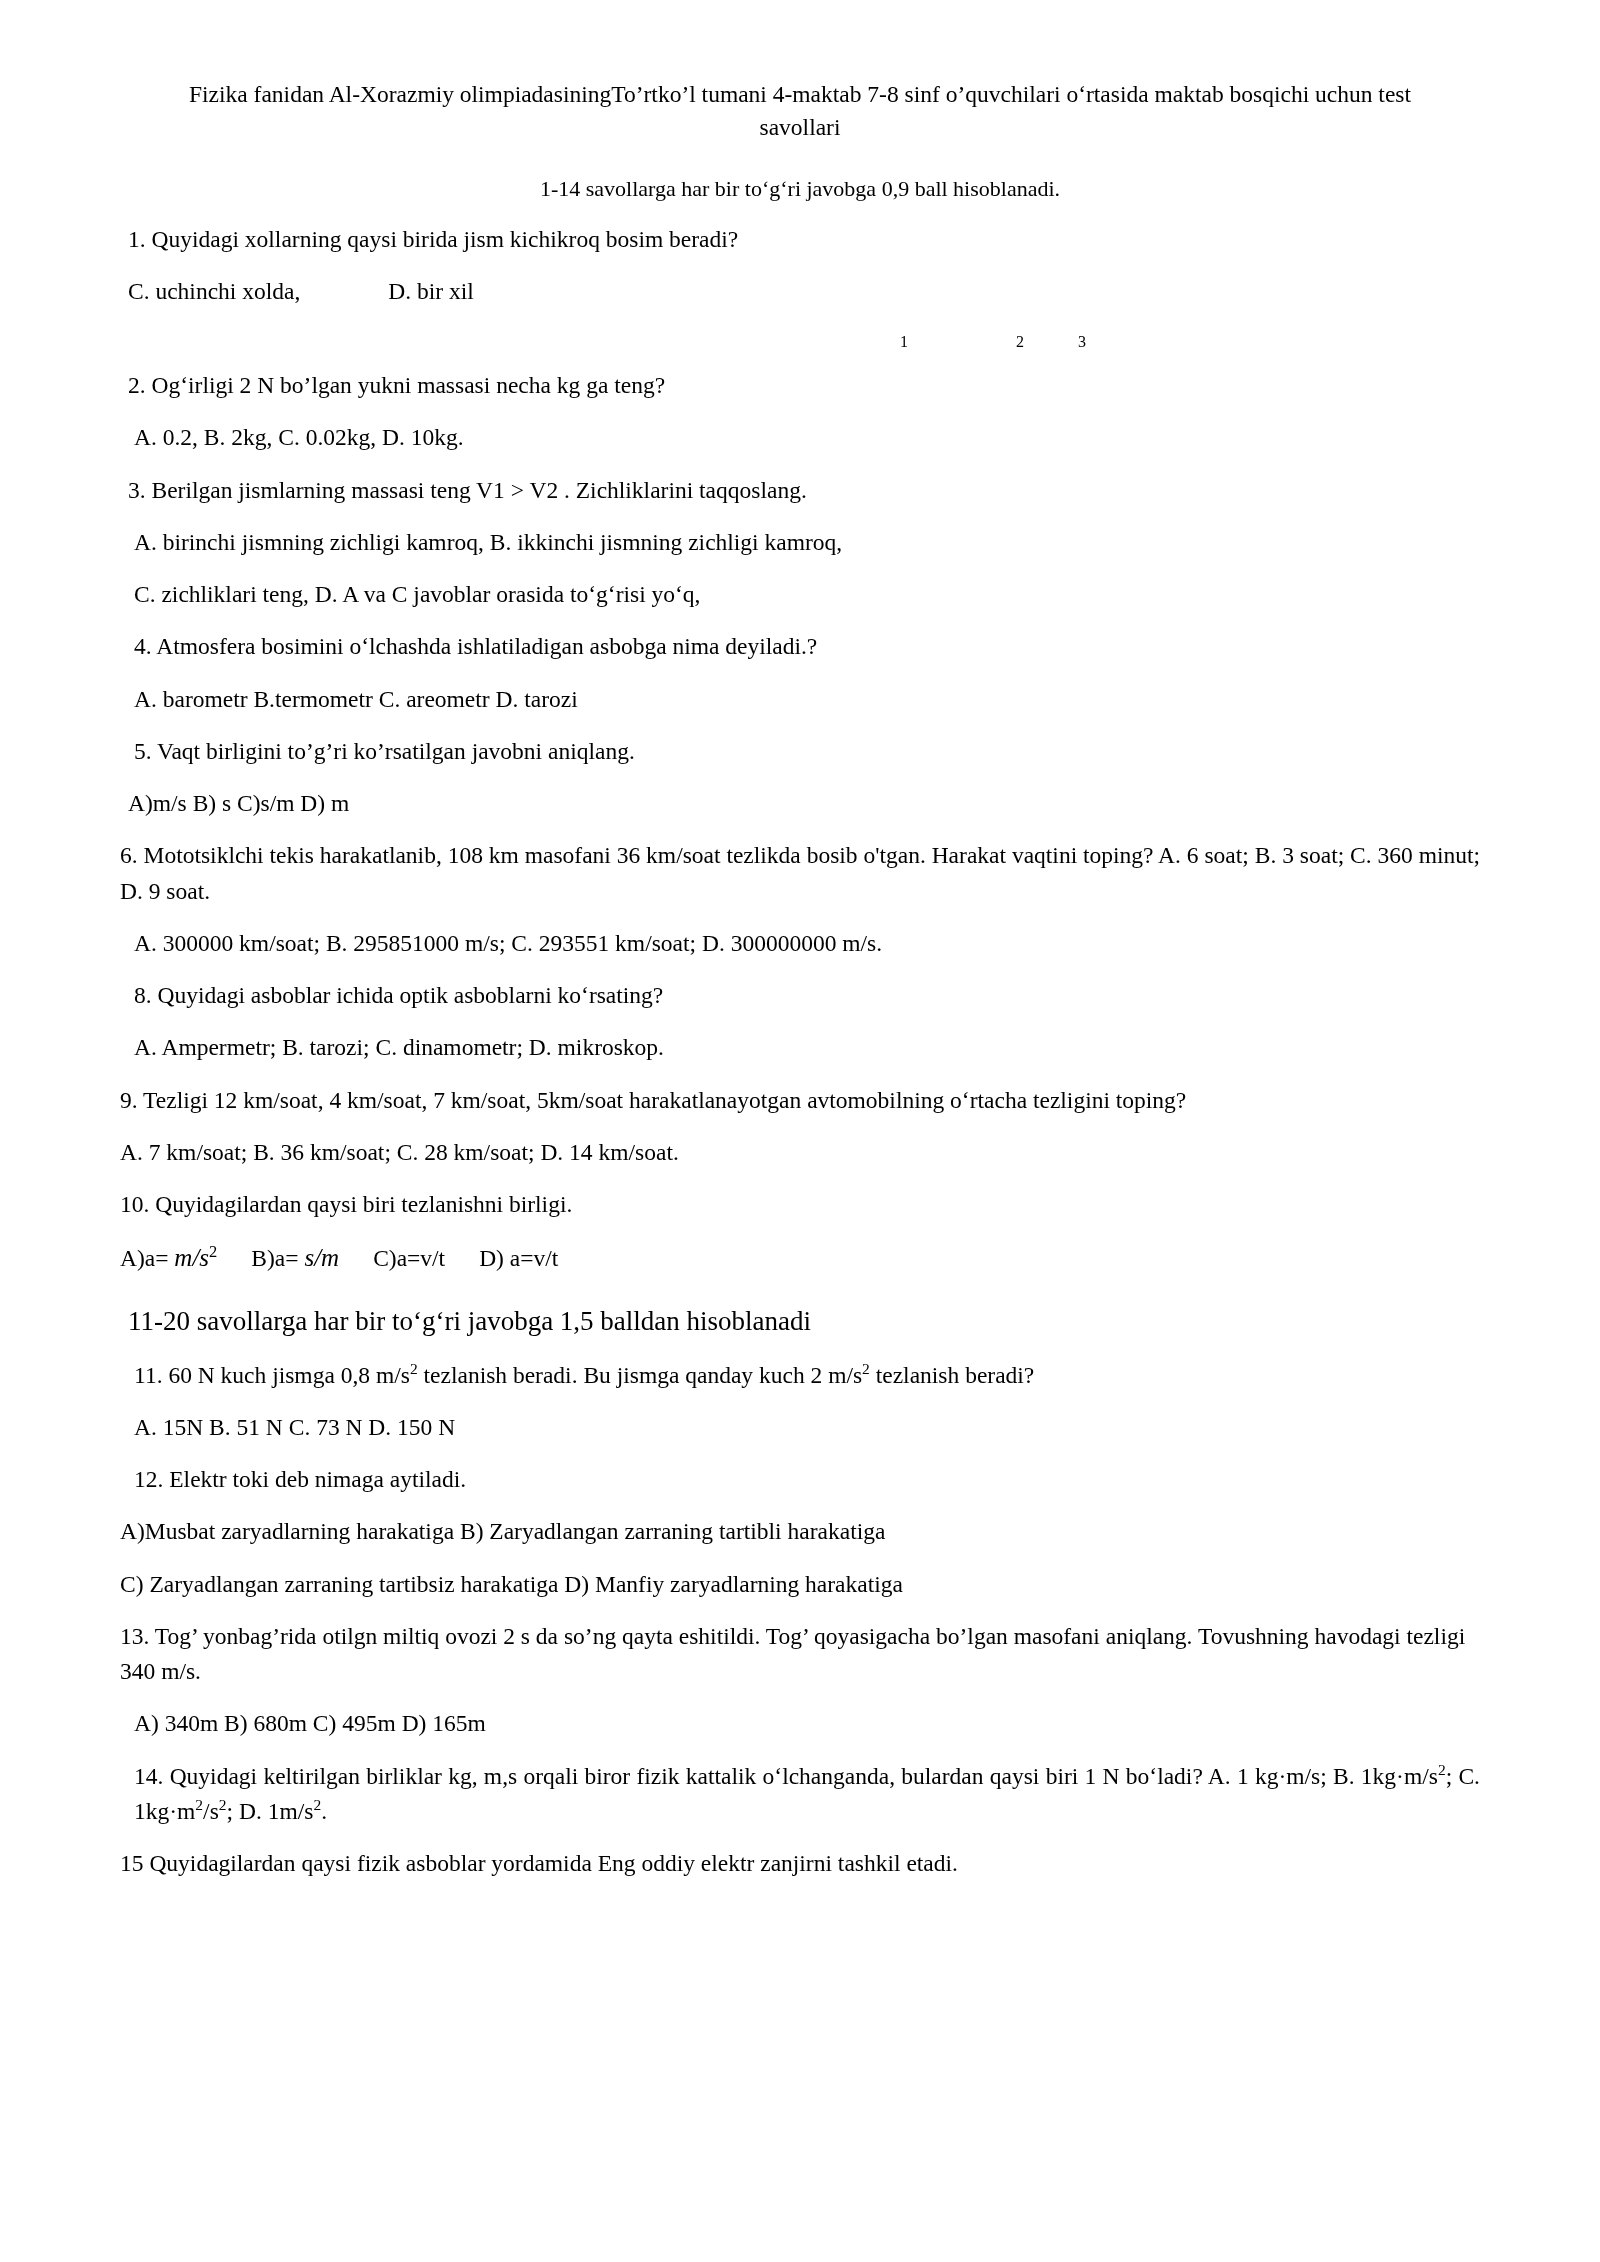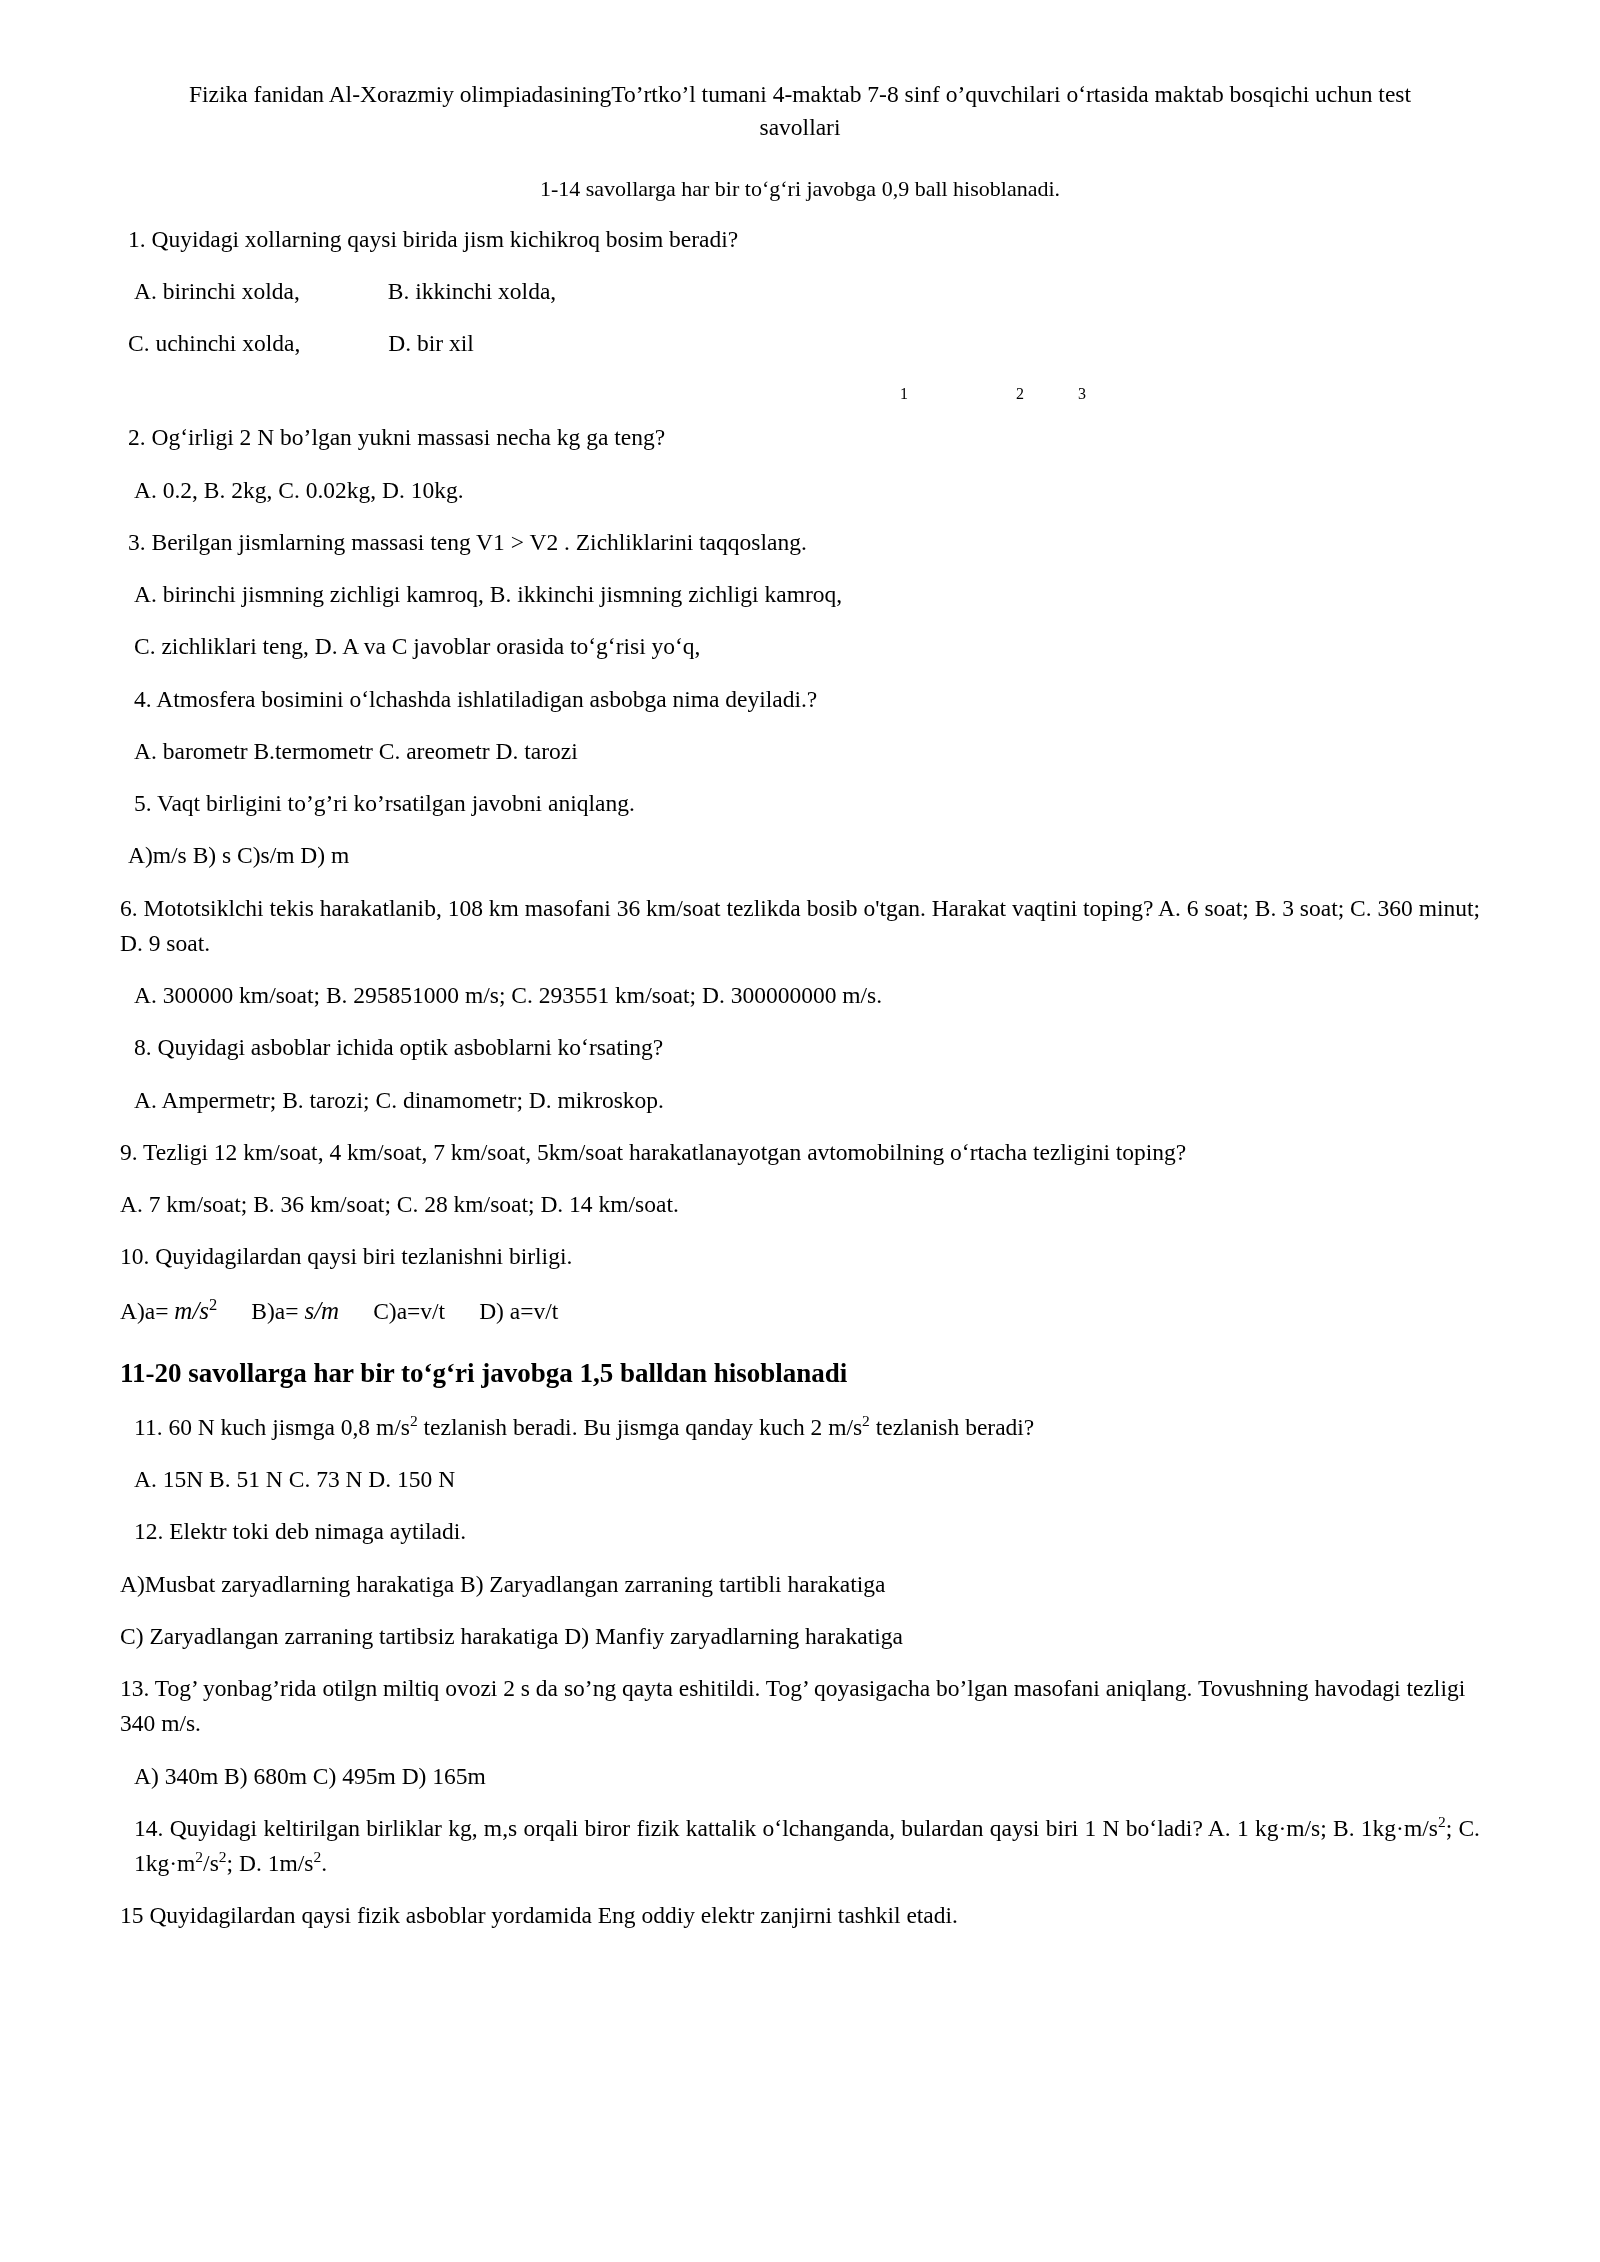--- a/index.html
+++ b/index.html
@@ -48,22 +48,22 @@
     font-size: 16px;
     margin: 24px 0 0 0;
     padding-left: 780px;
     letter-spacing: 0;
   }
   .markers span { display: inline-block; }
   .m1 { width: 116px; }
   .m2 { width: 62px; }
   .section-head {
     font-size: 27px;
-    font-weight: bold;
-    margin: 26px 0 0 0;
+    font-weight: normal;
+    margin: 26px 0 0 8px;
     line-height: 1.4;
   }
   .sp-lg { display: inline-block; width: 54px; }
   .sp-md { display: inline-block; width: 34px; }
   sup {
     font-size: 0.66em;
     vertical-align: super;
     line-height: 0;
   }
   .mathit {
@@ -79,23 +79,20 @@
 </head>
 <body>
 
 <div class="page">
 
   <div class="title">Fizika fanidan  Al-Xorazmiy olimpiadasiningTo’rtko’l tumani 4-maktab  7-8 sinf o’quvchilari o‘rtasida maktab bosqichi uchun  test savollari</div>
 
   <div class="subtitle">1-14 savollarga har bir to‘g‘ri javobga 0,9 ball hisoblanadi.</div>
 
   <div class="q indent1">1. Quyidagi xollarning qaysi birida jism kichikroq bosim beradi?</div>
-  <div class="q indent2">
-    <span>A. birinchi xolda,</span><span class="sp-lg"></span><span class="sp-md"></span><span>B. ikkinchi xolda,</span>
-  </div>
   <div class="q indent1">
     <span>C. uchinchi xolda,</span><span class="sp-lg"></span><span class="sp-md"></span><span>D. bir xil</span>
   </div>
 
   <div class="markers">
     <span class="m1">1</span><span class="m2">2</span><span>3</span>
   </div>
 
   <div class="q indent1">2. Og‘irligi 2 N  bo’lgan yukni massasi necha kg ga teng?</div>
   <div class="q indent2">A. 0.2,                  B. 2kg,                            C. 0.02kg,                     D. 10kg.</div>

